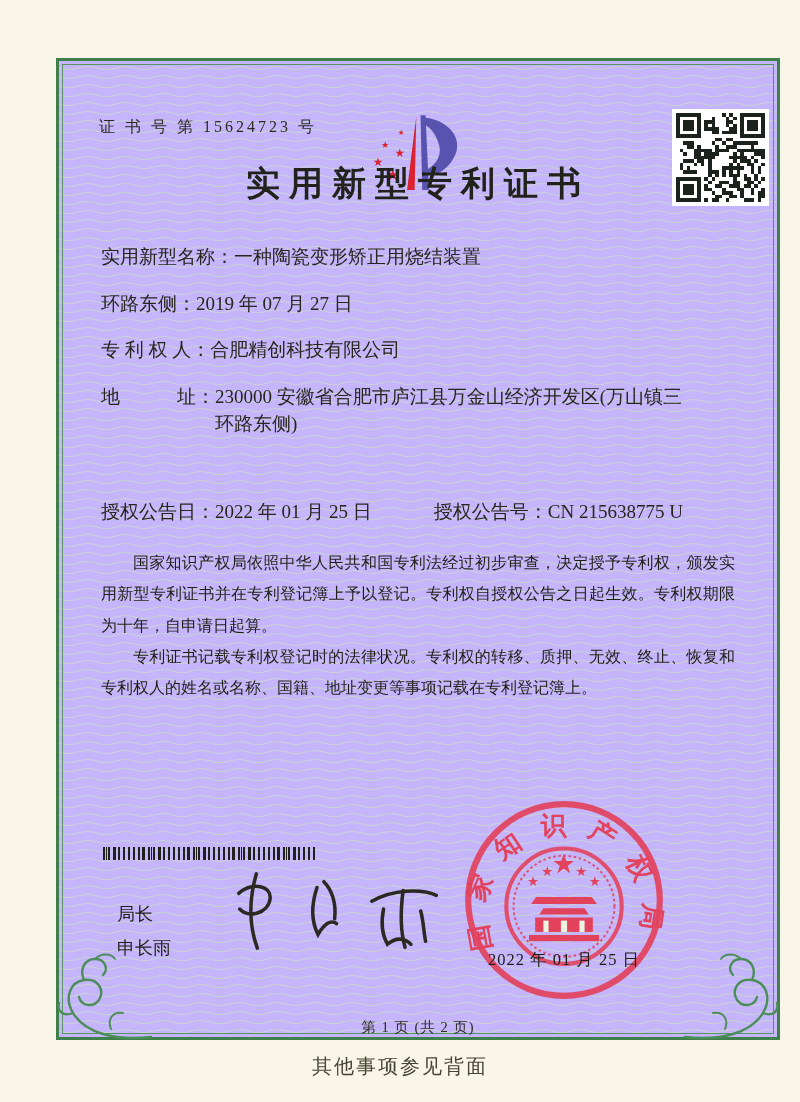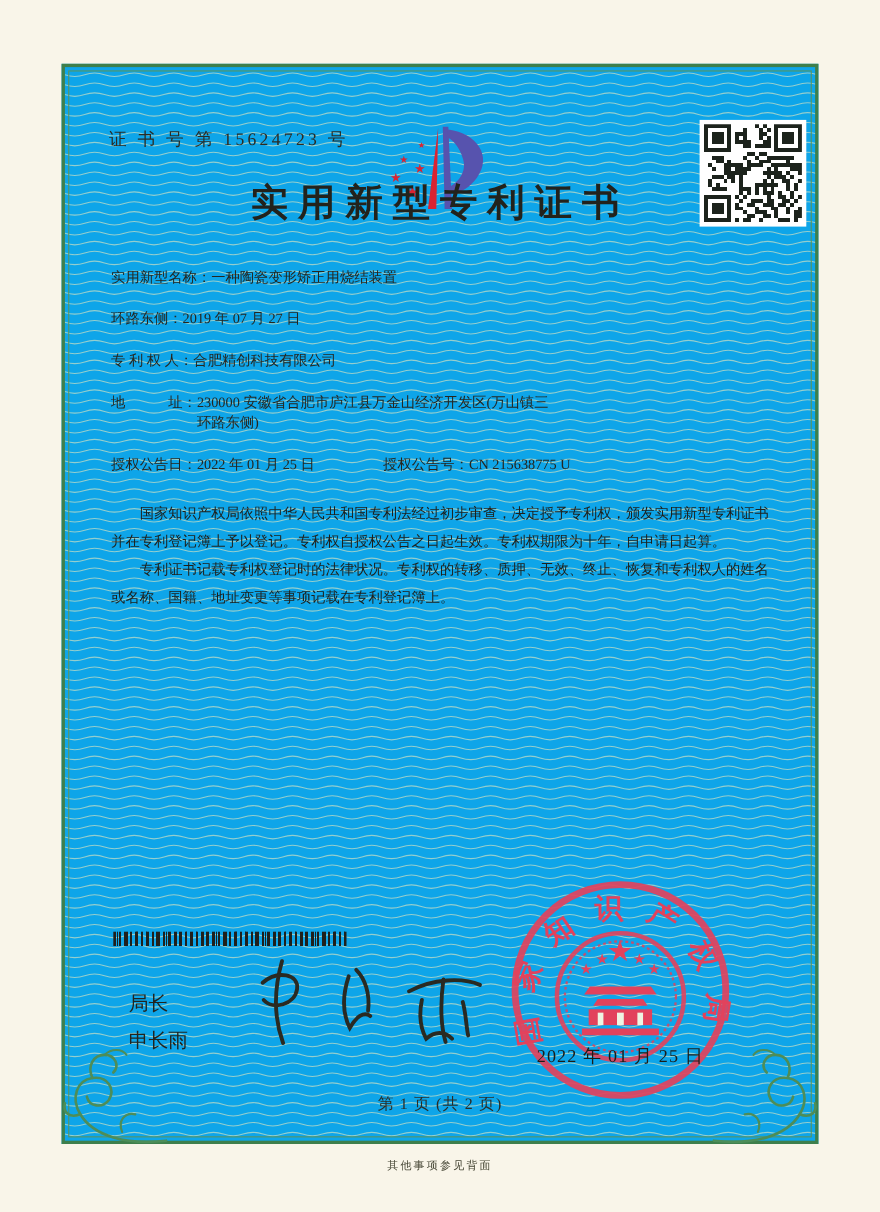--- a/index.html
+++ b/index.html
@@ -4,67 +4,67 @@
 <style>
   html,body{margin:0;padding:0;}
   body{
     width:800px;height:1102px;position:relative;overflow:hidden;
     background:#f9f5e9;
     font-family:"Liberation Serif","DejaVu Serif",serif;
     color:#24241e;
   }
   .frame{
     position:absolute;left:56px;top:58px;width:682px;height:976px;
-    border:3px solid #3e7f4c;background:#0ea5e9;
+    border:3px solid #3e7f4c;background:#c4b5fd;padding-left:36px;
   }
   .frame-inner{
     position:absolute;inset:3px;border:1px solid #579561;
   }
   #waves{position:absolute;inset:0;width:100%;height:100%;}
   .content{position:absolute;inset:0;padding:0 42px;box-sizing:border-box;}
 
   .cert-no{position:absolute;left:40px;top:56px;font-size:16px;letter-spacing:3px;color:#2b2b24;}
   .logo{position:absolute;left:50%;top:46px;transform:translateX(-50%);}
   .qr{position:absolute;right:8px;top:48px;width:97px;height:97px;background:#fff;padding:4px;box-sizing:border-box;}
   .qr svg{width:100%;height:100%;display:block;}
 
   .title{
     position:relative;margin-top:100px;text-align:center;
     font-size:34px;font-weight:600;letter-spacing:9px;color:#22221c;
   }
-  .fields{margin-top:36px;font-size:13px;}
+  .fields{margin-top:36px;font-size:19px;}
   .frow{margin-bottom:19px;line-height:1.45;display:flex;}
   .flabel{white-space:pre;color:#26261f;flex:0 0 auto;}
   .fvalue{white-space:pre-line;color:#26261f;}
   .frow.double{display:flex;}
-  .frow.double .pair{display:flex;}
+  .frow.double .pair{display:flex;margin-top:41px;}
   .frow.double .pair+.pair{margin-left:62px;}
 
-  .bodytext{margin-top:22px;font-size:13px;line-height:1.95;text-align:justify;color:#1f1f19;}
+  .bodytext{margin-top:22px;font-size:16px;line-height:1.95;text-align:justify;color:#1f1f19;}
   .bodytext p{margin:0;text-indent:2em;}
 
   .barcode{
     position:absolute;left:44px;top:786px;width:212px;height:13px;
     background:
       repeating-linear-gradient(90deg,#20201d 0 2px,transparent 2px 5px),
       repeating-linear-gradient(90deg,transparent 0 3px,#20201d 3px 4px,transparent 4px 9px);
   }
   .director{position:absolute;left:58px;top:836px;font-size:18px;line-height:1.9;color:#23231d;
-    font-family:Liberation Mono, monospace;}
+    font-family:Liberation Sans, sans-serif;}
   .sig-svg{position:absolute;left:168px;top:800px;}
 
   .seal{position:absolute;left:402px;top:736px;width:206px;height:206px;}
   .seal svg{width:100%;height:100%;}
   .seal-date{
     position:absolute;left:402px;top:888px;width:206px;text-align:center;
     font-size:16.5px;letter-spacing:1px;color:#1c1c18;z-index:5;
   }
-  .page-indicator{position:absolute;left:0;right:0;bottom:24px;text-align:center;font-size:14.5px;color:#2c2c25;letter-spacing:1px;}
-
-  .back-note{position:absolute;left:0;right:0;top:1053px;text-align:center;font-size:10px;letter-spacing:2px;color:#454534;}
+  .page-indicator{position:absolute;left:0;right:0;bottom:0;text-align:center;font-size:14.5px;color:#2c2c25;letter-spacing:1px;}
+
+  .back-note{position:absolute;left:0;right:0;top:1053px;text-align:center;font-size:20px;letter-spacing:2px;color:#454534;}
 
   .flourish{position:absolute;bottom:-6px;width:104px;height:92px;}
   .flourish.bl{left:-8px;}
   .flourish.br{right:-8px;transform:scaleX(-1);}
 </style>
 </head>
 <body>
 
 <div class="frame">
   <svg id="waves" viewBox="0 0 682 976" preserveAspectRatio="none">

